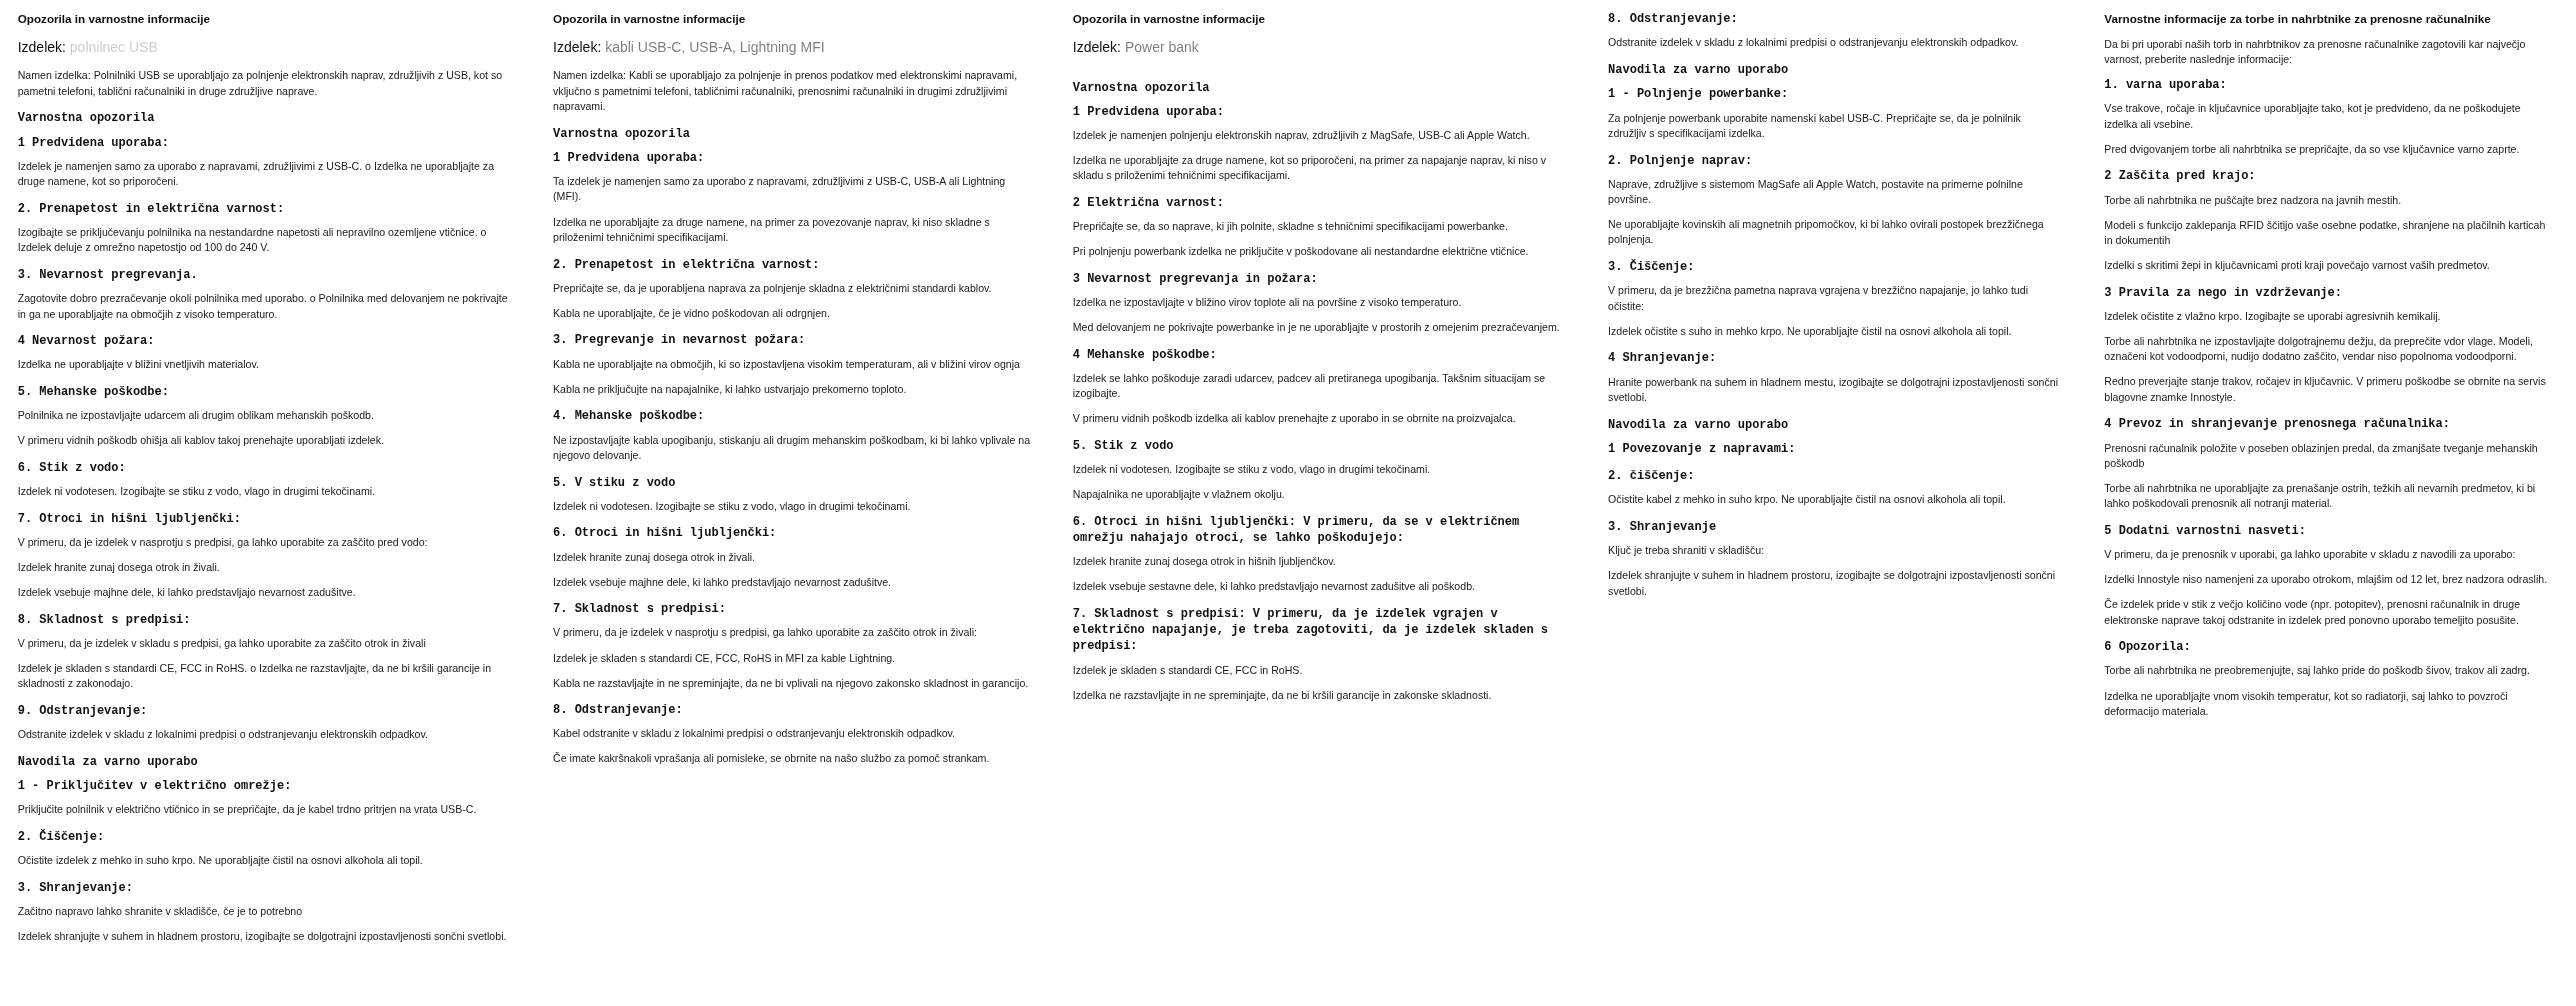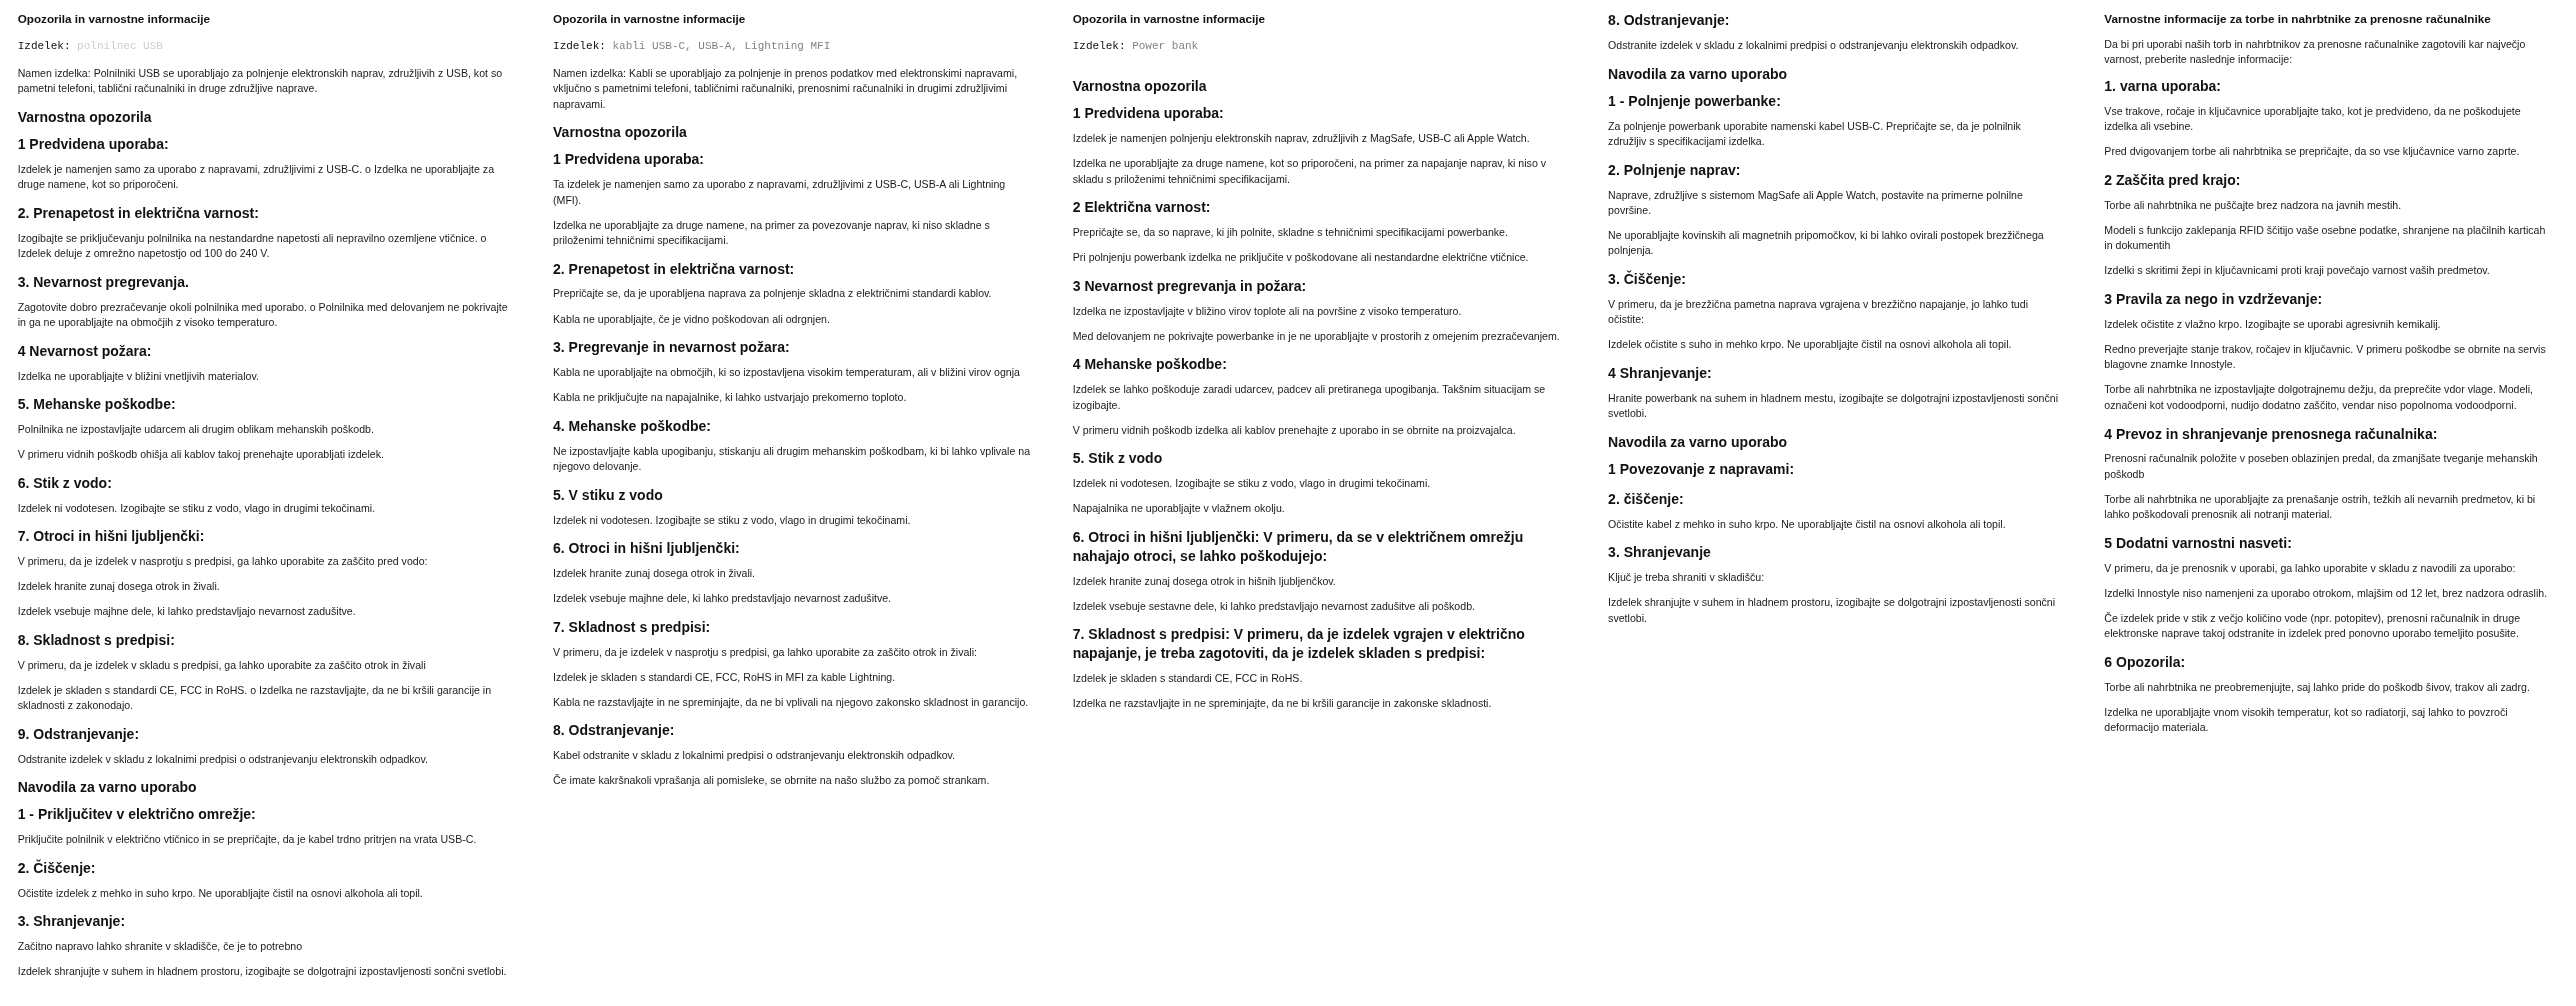--- a/index.html
+++ b/index.html
@@ -30,43 +30,43 @@
   .col-4 { width: 491px; }
   .col-5 { width: 483px; }
 
   .h-title {
     font-size: 11.7px;
     font-weight: bold;
     line-height: 1.35;
     margin: 0 0 9.7px 0;
   }
   .h-sub {
-    font-size: 14px;
+    font-size: 12px;
     font-weight: bold;
     line-height: 1.35;
     margin: 11.3px 0 8px 0;
+    font-family: Liberation Mono, monospace;
   }
   .h-sub-first {
     margin-top: 0;
   }
   .p {
     font-size: 10.6px;
     line-height: 1.45;
     margin: 0 0 9.7px 0;
     color: #1a1a1a;
   }
 
   
   .prodline {
-    font-size: 11px;
+    font-size: 14px;
     line-height: 1.45;
     margin: 0 0 11.3px 0;
     position: relative;
     display: inline-block;
-    font-family: Liberation Mono, monospace;
   }
   .prodline .fade-a { opacity: 0.22; }
   .prodline .fade-b { opacity: 0.55; }
 </style>
 </head>
 <body>
 
 <div class="page">
 
   <div class="column col-1">
@@ -241,22 +241,22 @@
     <div class="p">Vse trakove, ročaje in ključavnice uporabljajte tako, kot je predvideno, da ne poškodujete izdelka ali vsebine.</div>
     <div class="p">Pred dvigovanjem torbe ali nahrbtnika se prepričajte, da so vse ključavnice varno zaprte.</div>
 
     <div class="h-sub">2 Zaščita pred krajo:</div>
     <div class="p">Torbe ali nahrbtnika ne puščajte brez nadzora na javnih mestih.</div>
     <div class="p">Modeli s funkcijo zaklepanja RFID ščitijo vaše osebne podatke, shranjene na plačilnih karticah in dokumentih</div>
     <div class="p">Izdelki s skritimi žepi in ključavnicami proti kraji povečajo varnost vaših predmetov.</div>
 
     <div class="h-sub">3 Pravila za nego in vzdrževanje:</div>
     <div class="p">Izdelek očistite z vlažno krpo. Izogibajte se uporabi agresivnih kemikalij.</div>
+    <div class="p">Torbe ali nahrbtnika ne izpostavljajte dolgotrajnemu dežju, da preprečite vdor vlage. Modeli, označeni kot vodoodporni, nudijo dodatno zaščito, vendar niso popolnoma vodoodporni.</div>
     <div class="p">Redno preverjajte stanje trakov, ročajev in ključavnic. V primeru poškodbe se obrnite na servis blagovne znamke Innostyle.</div>
-    <div class="p">Torbe ali nahrbtnika ne izpostavljajte dolgotrajnemu dežju, da preprečite vdor vlage. Modeli, označeni kot vodoodporni, nudijo dodatno zaščito, vendar niso popolnoma vodoodporni.</div>
 
     <div class="h-sub">4 Prevoz in shranjevanje prenosnega računalnika:</div>
     <div class="p">Prenosni računalnik položite v poseben oblazinjen predal, da zmanjšate tveganje mehanskih poškodb</div>
     <div class="p">Torbe ali nahrbtnika ne uporabljajte za prenašanje ostrih, težkih ali nevarnih predmetov, ki bi lahko poškodovali prenosnik ali notranji material.</div>
 
     <div class="h-sub">5 Dodatni varnostni nasveti:</div>
     <div class="p">V primeru, da je prenosnik v uporabi, ga lahko uporabite v skladu z navodili za uporabo:</div>
     <div class="p">Izdelki Innostyle niso namenjeni za uporabo otrokom, mlajšim od 12 let, brez nadzora odraslih.</div>
     <div class="p">Če izdelek pride v stik z večjo količino vode (npr. potopitev), prenosni računalnik in druge elektronske naprave takoj odstranite in izdelek pred ponovno uporabo temeljito posušite.</div>
 

